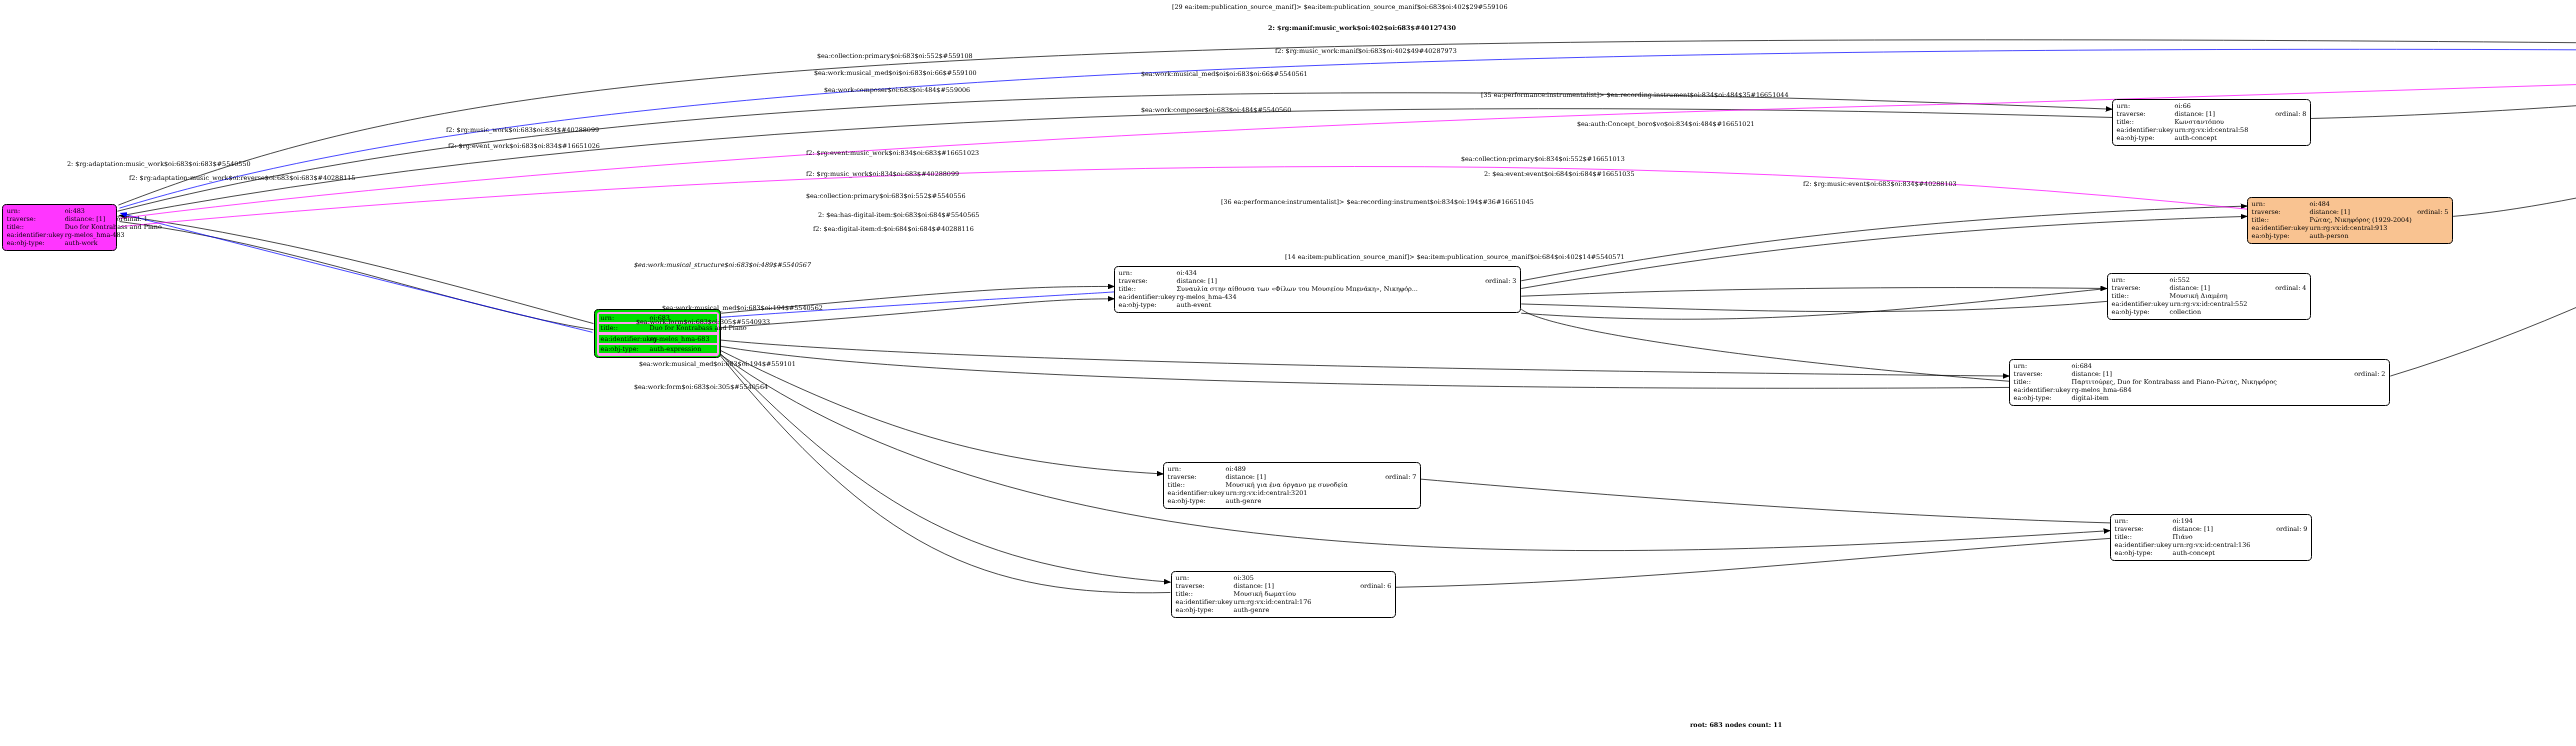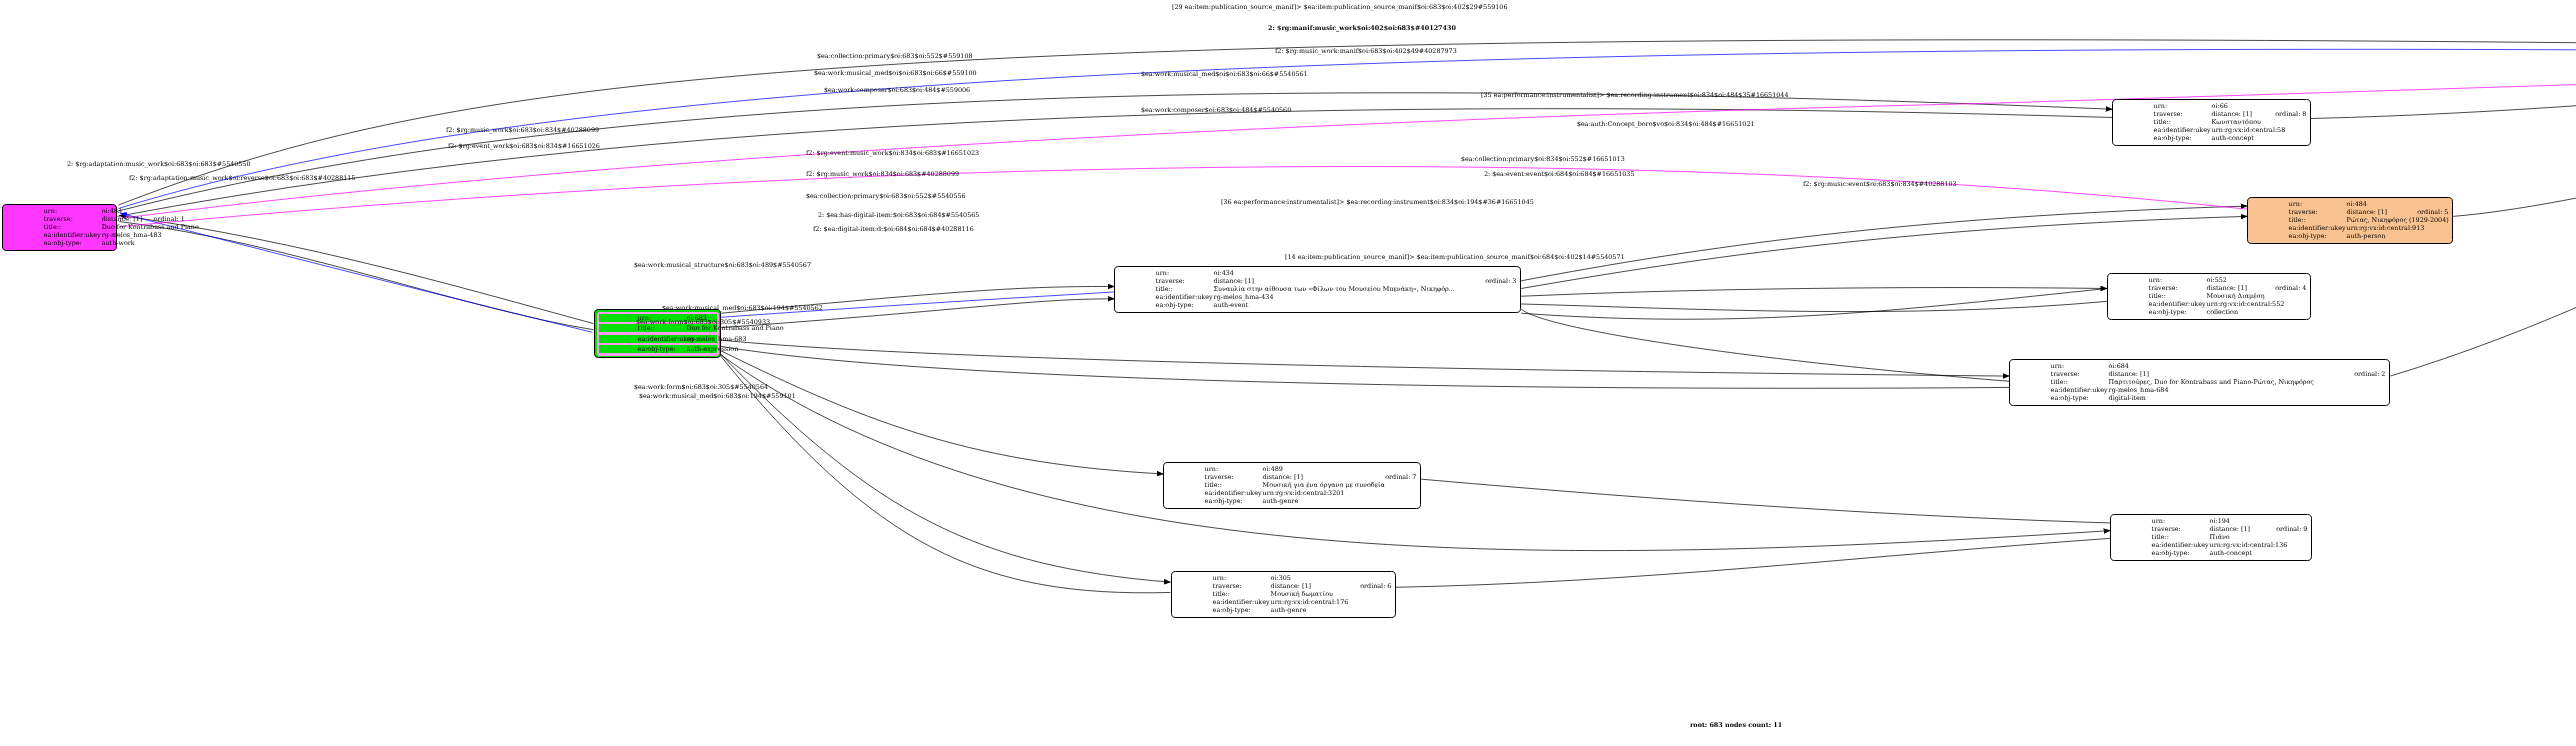--- a/index.html
+++ b/index.html
@@ -21,21 +21,21 @@
     background:#ffffff;
     white-space:nowrap;
   }
   .node .row{
     display:flex;
     line-height:8px;
     height:8px;
     font-size:6.4px;
     color:#000000;
   }
-  .node .k{width:58px;flex:0 0 58px;margin-left:37px;}
+  .node .k{width:58px;flex:0 0 58px;}
   .node .v{flex:1 1 auto;}
   .node .v2{margin-left:11.3px;}
   .node.magenta{background:#ff36ff;}
   .node.orange{background:#f9c391;}
   .node.white{background:#ffffff;}
   .node.brightgreen{
     background:#00e000;
     border:0.5px solid #000000;
     border-radius:4.6px;
     padding:1.5px;
@@ -378,22 +378,22 @@
   <div class="edge-label" style="left:1484px;top:170px;">2: $ea:event:event$oi:684$oi:684$#16651035</div>
   <div class="edge-label" style="left:817px;top:52px;">$ea:collection:primary$oi:683$oi:552$#559108</div>
   <div class="edge-label" style="left:1803px;top:180px;">f2: $rg:music:event$oi:683$oi:834$#40288103</div>
   <div class="edge-label" style="left:67px;top:160px;">2: $rg:adaptation:music_work$oi:683$oi:683$#5540550</div>
   <div class="edge-label" style="left:93px;top:174px;padding-left:36px;">f2: $rg:adaptation:music_work$oi:reverse$oi:683$oi:683$#40288115</div>
   <div class="edge-label" style="left:806px;top:192px;">$ea:collection:primary$oi:683$oi:552$#5540556</div>
   <div class="edge-label" style="left:818px;top:211px;">2: $ea:has-digital-item:$oi:683$oi:684$#5540565</div>
   <div class="edge-label" style="left:799px;top:225px;padding-left:14px;">f2: $ea:digital-item:d:$oi:684$oi:684$#40288116</div>
   <div class="edge-label" style="left:1221px;top:198px;">[36 ea:performance:instrumentalist]&gt; $ea:recording:instrument$oi:834$oi:194$#36#16651045</div>
   <div class="edge-label" style="left:1285px;top:253px;">[14 ea:item:publication_source_manif]&gt; $ea:item:publication_source_manif$oi:684$oi:402$14#5540571</div>
-  <div class="edge-label" style="left:634px;top:261px;">$ea:work:musical_structure$oi:683$oi:489$#5540567</div>
+  <div class="edge-label" style="left:634px;top:261px;font-style:italic;">$ea:work:musical_structure$oi:683$oi:489$#5540567</div>
   <div class="edge-label" style="left:636px;top:318px;">$ea:work:form$oi:683$oi:305$#5540933</div>
   <div class="edge-label" style="left:634px;top:343px;margin-top:40px;">$ea:work:form$oi:683$oi:305$#5540564</div>
-  <div class="edge-label" style="left:639px;top:360px;margin-top:32px;">$ea:work:musical_med$oi:683$oi:194$#559101</div>
+  <div class="edge-label" style="left:639px;top:360px;">$ea:work:musical_med$oi:683$oi:194$#559101</div>
   <div class="edge-label" style="left:662px;top:304px;">$ea:work:musical_med$oi:683$oi:194$#5540562</div>
 
   <div class="caption" style="left:1690px;top:721px;font-weight:bold;">root: 683 nodes count: 11</div>
 
 </div>
 
 
 </body></html>

